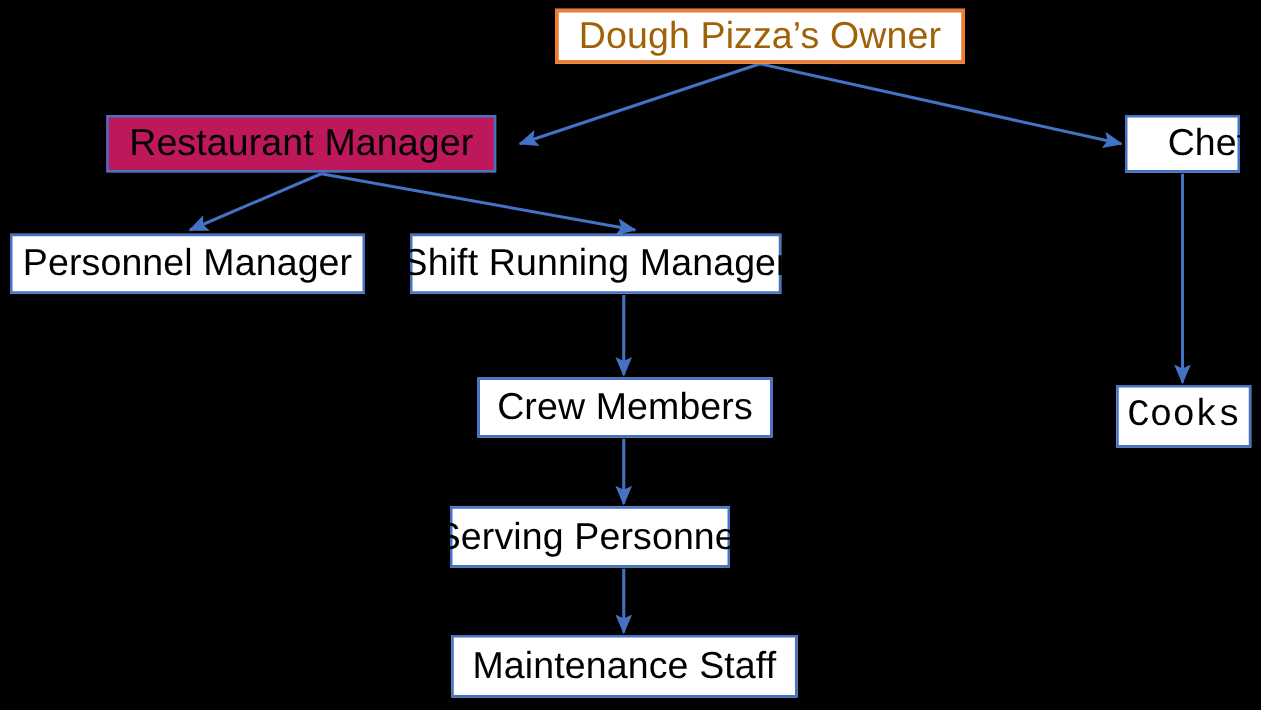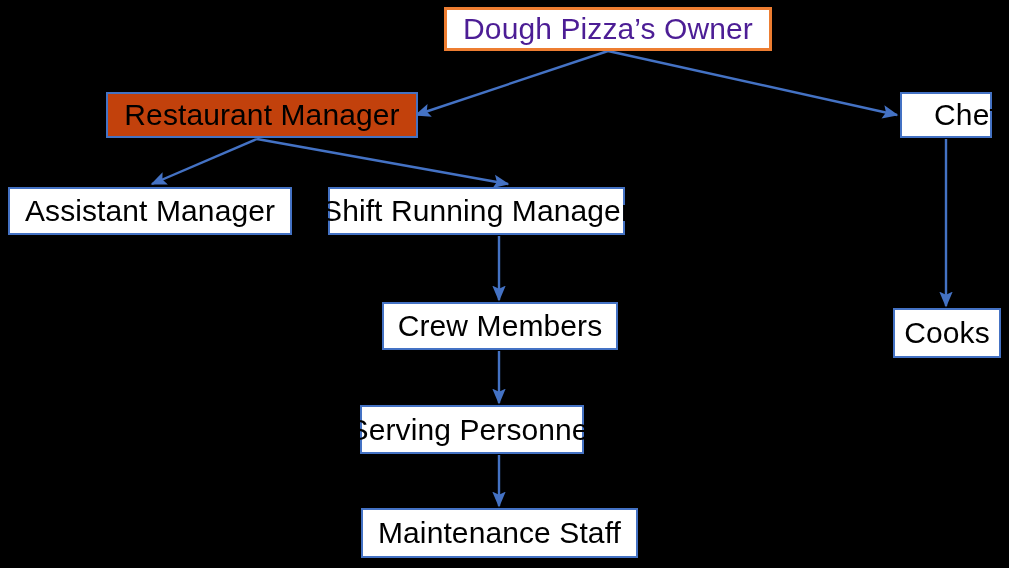--- a/index.html
+++ b/index.html
@@ -62,39 +62,39 @@
         <line x1="257" y1="139" x2="508" y2="184" stroke="#4472C4" stroke-width="2.4" marker-end="url(#arrowhead)"></line>
         <line x1="499" y1="236" x2="499" y2="300" stroke="#4472C4" stroke-width="2.4" marker-end="url(#arrowhead)"></line>
         <line x1="499" y1="351" x2="499" y2="403" stroke="#4472C4" stroke-width="2.4" marker-end="url(#arrowhead)"></line>
         <line x1="499" y1="455" x2="499" y2="506" stroke="#4472C4" stroke-width="2.4" marker-end="url(#arrowhead)"></line>
         <line x1="946" y1="139" x2="946" y2="306" stroke="#4472C4" stroke-width="2.4" marker-end="url(#arrowhead)"></line>
       </g>
   </svg>
 
   <div id="nodes-group">
       <div class="node root" style="left: 444px; top: 7px; width: 328px; height: 44px; border-color: rgb(237, 125, 49); background: rgb(255, 255, 255);">
-        <span class="node-label" style="color: #4c1d95;">Dough Pizza’s Owner</span>
+        <span class="node-label" style="color: #a16207;">Dough Pizza’s Owner</span>
       </div>
-      <div class="node" style="left: 106px; top: 92px; width: 312px; height: 46px; border-color: rgb(68, 114, 196); background: #c2410c;">
+      <div class="node" style="left: 85px; top: 92px; width: 312px; height: 46px; border-color: rgb(68, 114, 196); background: #be185d;">
         <span class="node-label" style="color: rgb(0, 0, 0);">Restaurant Manager</span>
       </div>
       <div class="node" style="left: 900px; top: 92px; width: 92px; height: 46px; border-color: rgb(68, 114, 196); background: rgb(255, 255, 255); padding-left: 40px;">
         <span class="node-label" style="color: rgb(0, 0, 0);">Chef</span>
       </div>
       <div class="node" style="left: 8px; top: 187px; width: 284px; height: 48px; border-color: rgb(68, 114, 196); background: rgb(255, 255, 255);">
-        <span class="node-label" style="color: rgb(0, 0, 0);">Assistant Manager</span>
+        <span class="node-label" style="color: rgb(0, 0, 0);">Personnel Manager</span>
       </div>
       <div class="node" style="left: 328px; top: 187px; width: 297px; height: 48px; border-color: rgb(68, 114, 196); background: rgb(255, 255, 255);">
         <span class="node-label" style="color: rgb(0, 0, 0);">Shift Running Manager</span>
       </div>
       <div class="node" style="left: 382px; top: 302px; width: 236px; height: 48px; border-color: rgb(68, 114, 196); background: rgb(255, 255, 255);">
         <span class="node-label" style="color: rgb(0, 0, 0);">Crew Members</span>
       </div>
       <div class="node" style="left: 893px; top: 308px; width: 108px; height: 50px; border-color: rgb(68, 114, 196); background: rgb(255, 255, 255);">
-        <span class="node-label" style="color: rgb(0, 0, 0);">Cooks</span>
+        <span class="node-label" style="color: rgb(0, 0, 0); font-family: Liberation Mono, monospace;">Cooks</span>
       </div>
       <div class="node" style="left: 360px; top: 405px; width: 224px; height: 49px; border-color: rgb(68, 114, 196); background: rgb(255, 255, 255);">
         <span class="node-label" style="color: rgb(0, 0, 0);">Serving Personnel</span>
       </div>
       <div class="node" style="left: 361px; top: 508px; width: 277px; height: 50px; border-color: rgb(68, 114, 196); background: rgb(255, 255, 255);">
         <span class="node-label" style="color: rgb(0, 0, 0);">Maintenance Staff</span>
       </div>
     </div>
 
 </div>

